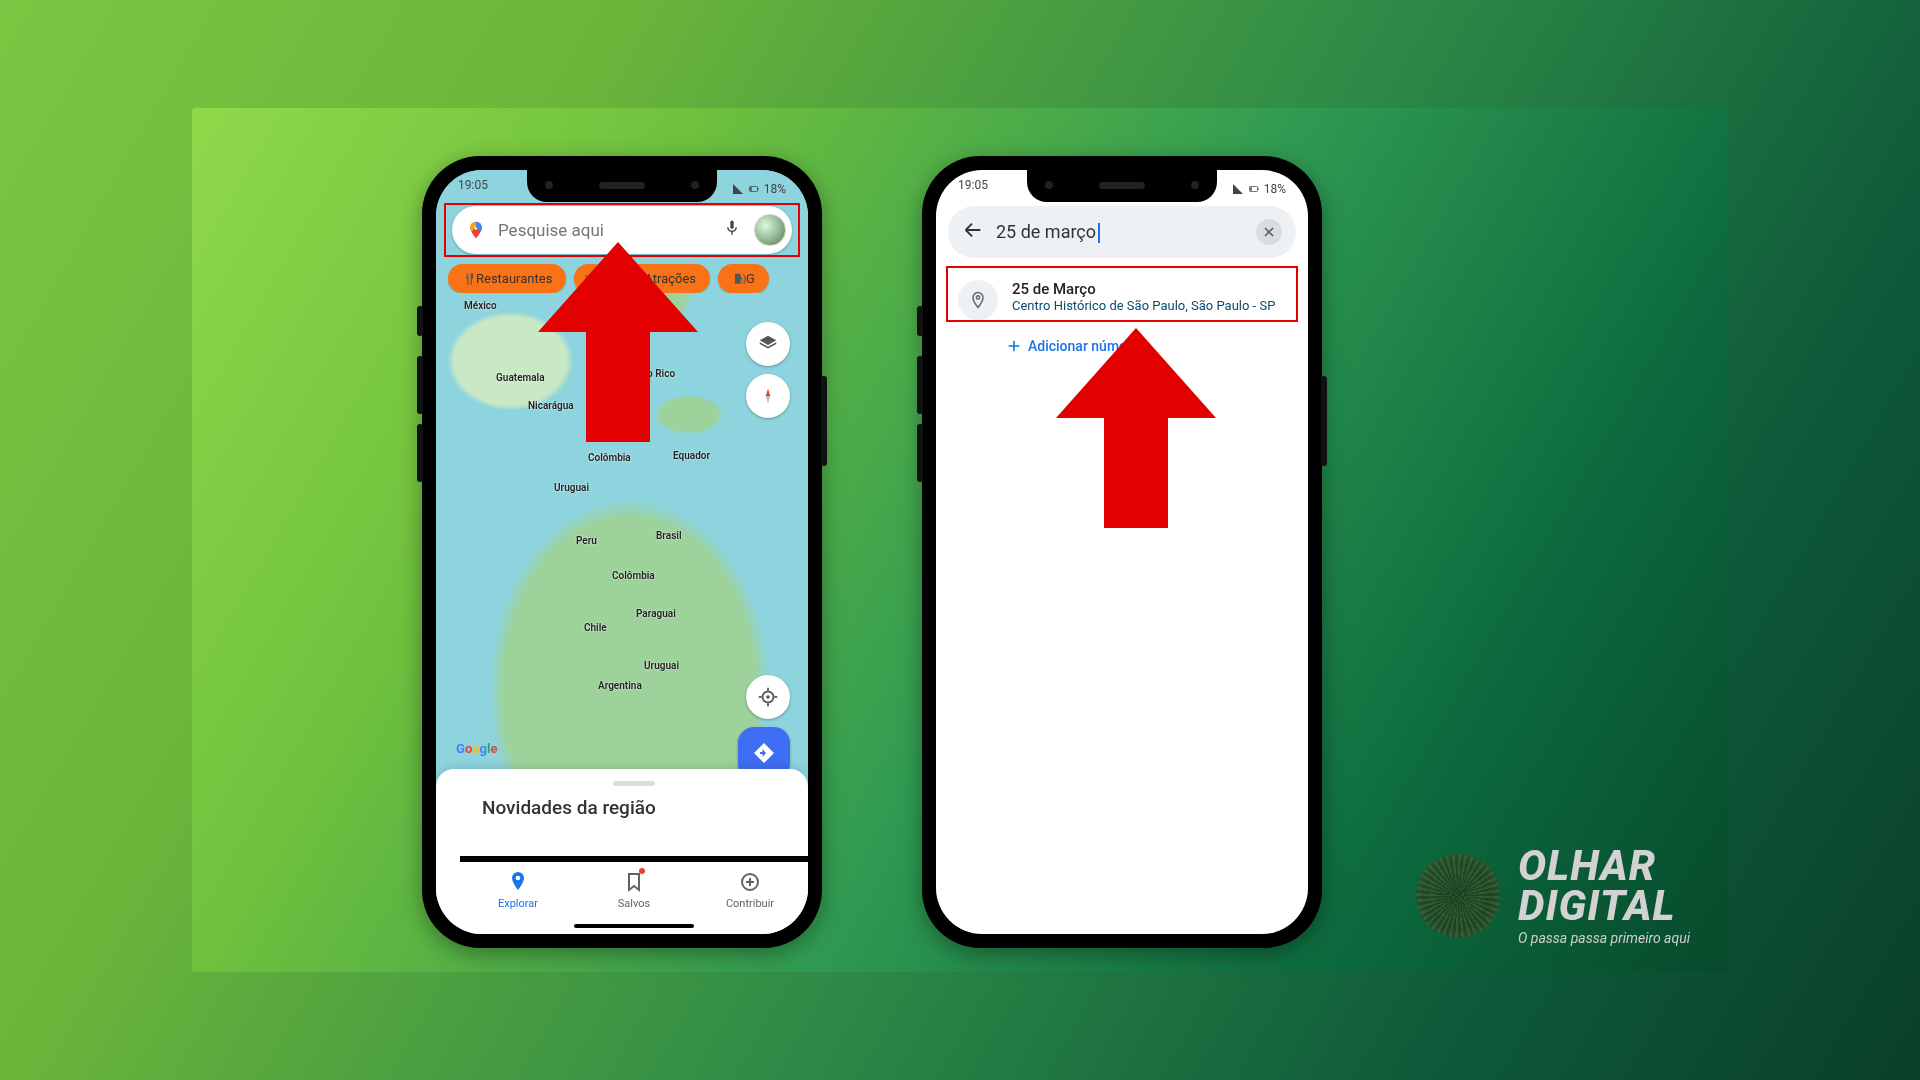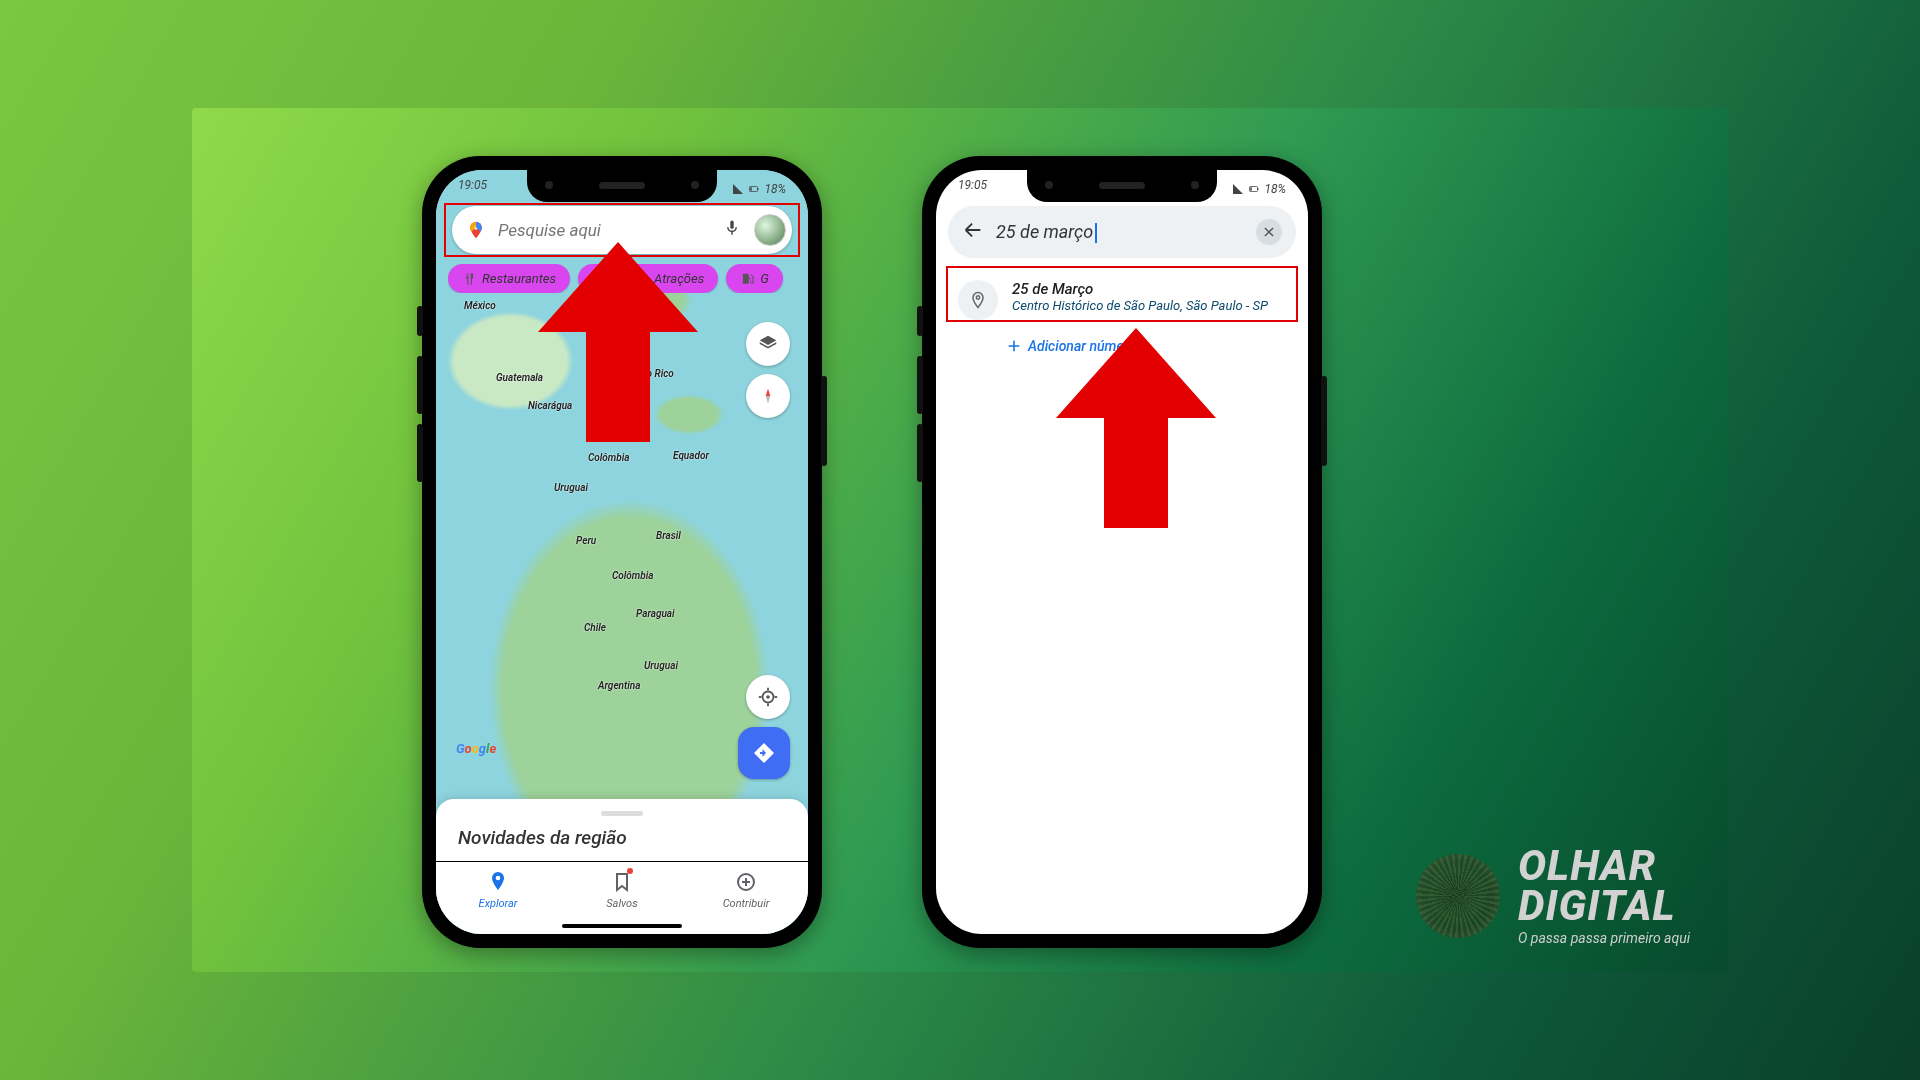--- a/index.html
+++ b/index.html
@@ -44,21 +44,20 @@
   .btn-left1 { left: -5px; top: 150px; height: 30px; }
   .btn-left2 { left: -5px; top: 200px; height: 58px; }
   .btn-left3 { left: -5px; top: 268px; height: 58px; }
   .btn-right { right: -5px; top: 220px; height: 90px; }
   .screen {
     width: 100%; height: 100%;
     background: #fff;
     border-radius: 46px;
     overflow: hidden;
     position: relative;
-    font-style: italic;
   }
   .notch {
     position: absolute;
     top: -2px; left: 50%;
     transform: translateX(-50%);
     width: 190px; height: 34px;
     background: #000;
     border-bottom-left-radius: 20px;
     border-bottom-right-radius: 20px;
     z-index: 50;
@@ -117,23 +116,23 @@
   .avatar { width: 32px; height: 32px; border-radius: 50%; background: radial-gradient(circle at 35% 35%, #dff8df, #4e7a4e); border:1px solid #ccc; }
   .chips {
     position: absolute;
     top: 94px; left: 12px; right: 0;
     display: flex; gap: 8px;
     padding-right: 0;
     overflow: hidden;
     z-index: 30;
   }
   .chip {
-    background:#d946ef; border-radius: 20px;
+    background:#f97316; border-radius: 20px;
     padding: 7px 14px; font-size: 13px; color:#333;
-    display:flex; align-items:center; gap:6px;
+    display:flex; align-items:center; gap:0;
     box-shadow: 0 1px 2px rgba(0,0,0,.2);
     white-space: nowrap;
   }
   .chip svg { width:14px; height:14px; }
   .floaty {
     position: absolute;
     width: 44px; height: 44px; border-radius: 50%;
     background:#fff; box-shadow: 0 1px 3px rgba(0,0,0,.3);
     display:flex; align-items:center; justify-content:center;
     z-index: 25;
@@ -154,24 +153,25 @@
   .google-wm span:nth-child(3){color:#FBBC05;}
   .google-wm span:nth-child(4){color:#4285F4;}
   .google-wm span:nth-child(5){color:#34A853;}
   .google-wm span:nth-child(6){color:#EA4335;}
   .bottom-sheet {
     position: absolute; left: 0; right: 0; bottom: 0;
     background:#fff; border-top-left-radius: 18px; border-top-right-radius:18px;
     z-index: 35;
     padding-top: 12px;
     box-shadow: 0 -2px 8px rgba(0,0,0,.12);
+    padding-left: 24px;
   }
   .sheet-handle { width:42px; height:5px; background:#ddd; border-radius:3px; margin:0 auto 10px; }
   .sheet-title { font-size: 19px; font-weight: 500; color:#333; padding:0 22px 12px; }
-  .tabbar { display:flex; border-top:1px solid #000000; }
+  .tabbar { display:flex; border-top:6px solid #000000;margin-top:25px; }
   .tab { flex:1; text-align:center; font-size:11px; color:#5f6368; padding:8px 0 12px; position:relative; }
   .tab.active { color:#1a73e8; }
   .tab svg { width:24px; height:24px; display:block; margin:0 auto 3px; }
   .tab .dot { position:absolute; top:6px; left:54%; width:6px; height:6px; background:#e94235; border-radius:50%; }
   .nav-indicator { width:120px; height:4px; background:#000; border-radius:2px; margin:2px auto 6px; }
   .big-arrow {
     position: absolute;
     z-index: 60;
     pointer-events: none;
   }

